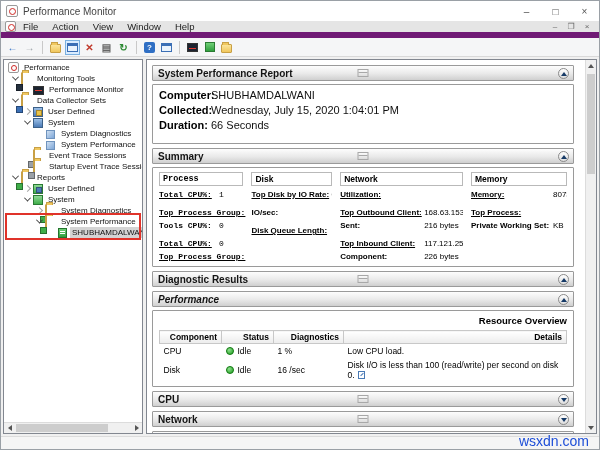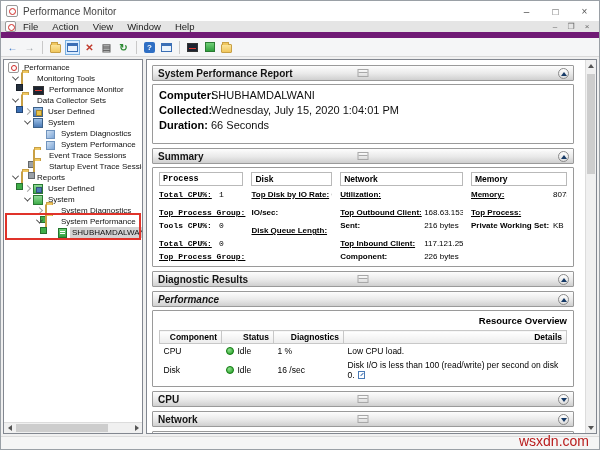--- a/index.html
+++ b/index.html
@@ -125,21 +125,21 @@
   
   .vscroll { position:absolute; right:0; top:0; bottom:0; width:11px; background:#f0f0f0; border-left:1px solid #dcdcdc; }
   .vs-arrow { position:absolute; left:0; right:0; height:11px; display:flex; align-items:center; justify-content:center; }
   .vs-up{top:0;} .vs-down{bottom:0;}
   .vs-up::before   { content:""; border-left:3px solid transparent; border-right:3px solid transparent; border-bottom:4px solid #555; }
   .vs-down::before { content:""; border-left:3px solid transparent; border-right:3px solid transparent; border-top:4px solid #555; }
   .vs-thumb { position:absolute; left:1px; right:1px; top:14px; height:100px; background:#cdcdcd; }
 
   
   .statusbar { height:13px; flex:none; background:#f5f5f5; border-top:1px solid #dcdcdc; }
-  .watermark { position:absolute; right:10px; bottom:0px; font-size:14px; color:#b91c1c; z-index:50; }
+  .watermark { position:absolute; right:10px; bottom:0px; font-size:14px; color:#1d4ed8; z-index:50; }
 </style>
 </head>
 <body>
 
 <div id="window">
 
   <div class="titlebar">
     <span class="appico"></span>
     <span class="title-text">Performance Monitor</span>
     <span class="win-controls">

